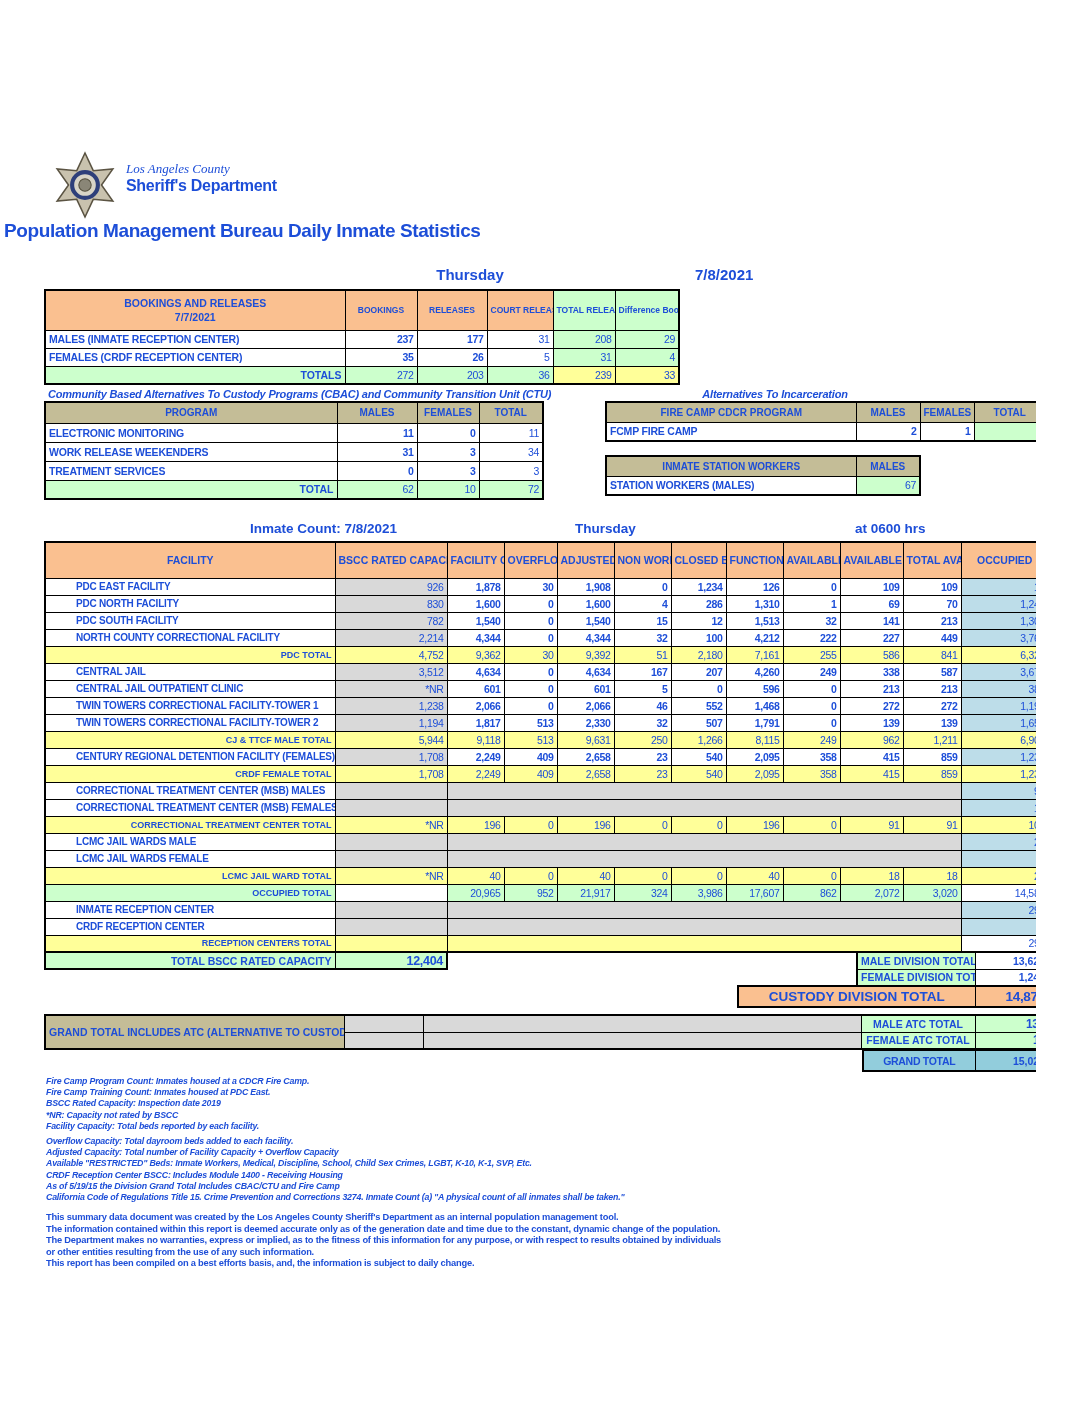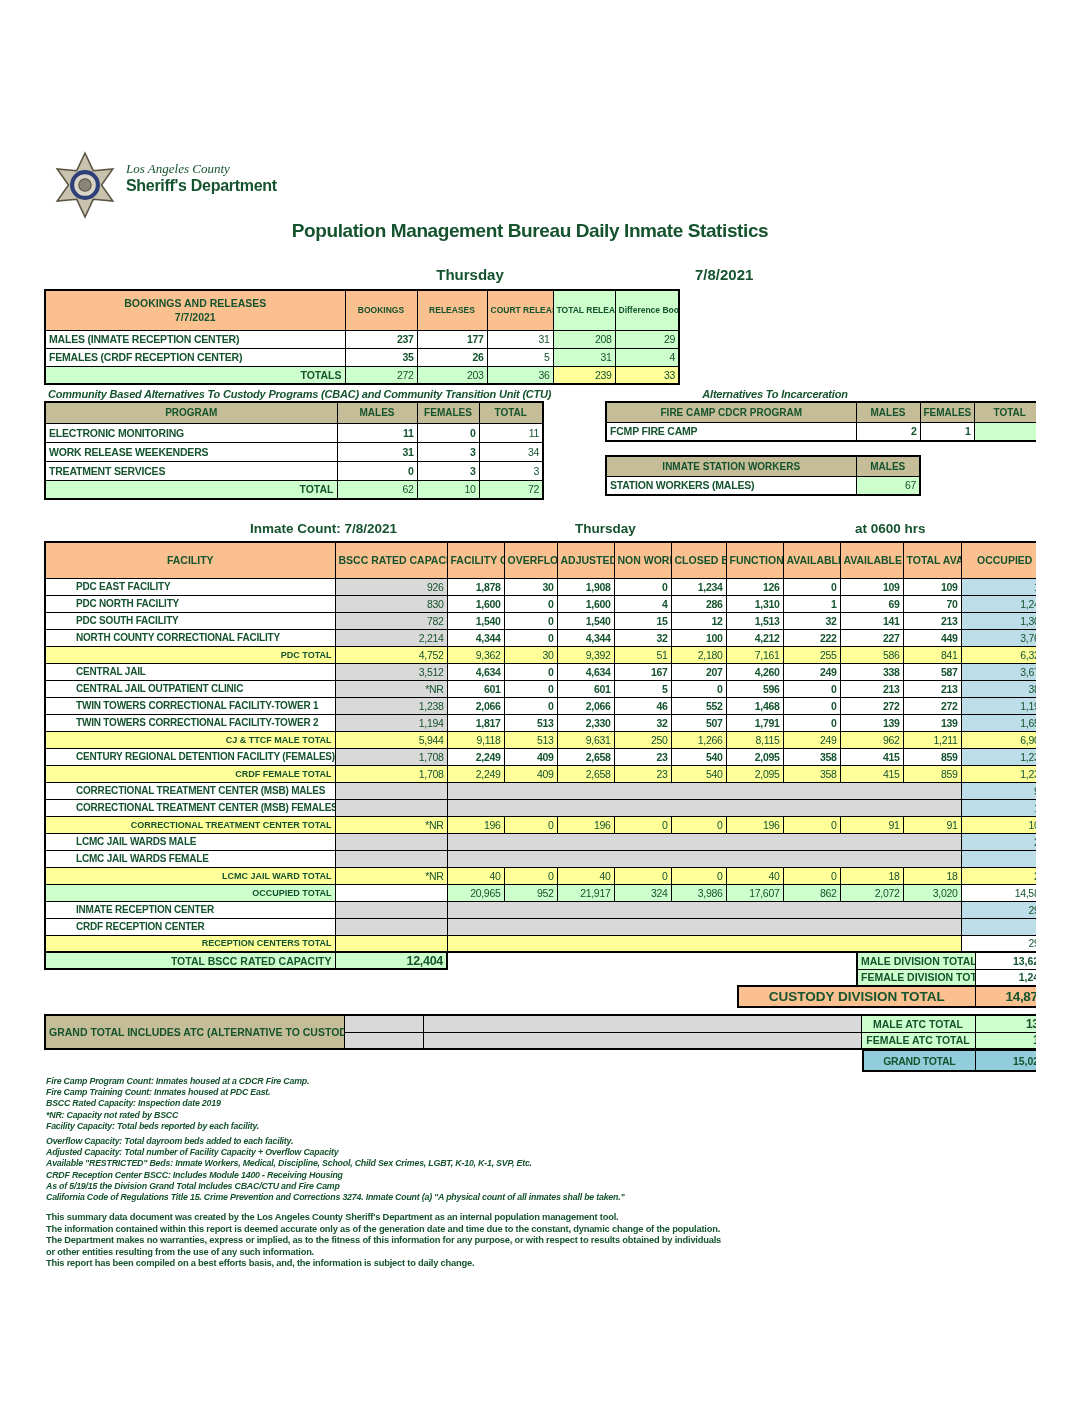--- a/index.html
+++ b/index.html
@@ -7,28 +7,28 @@
     --c-green:#CCFFCC;
     --c-yellow:#FFFF99;
     --c-tan:#C4BD97;
     --c-gray:#D9D9D9;
     --c-blue:#BDDDE9;
     --c-gtblue:#92CDDC;
   }
   *{box-sizing:border-box;}
   html,body{margin:0;padding:0;background:#fff;}
   .page{position:relative;width:1036px;height:1408px;background:#fff;
-        font-family:"Liberation Sans",sans-serif;color:#14532d;overflow:hidden;}
+        font-family:"Liberation Sans",sans-serif;color:#1d4ed8;overflow:hidden;}
 
   
   .logo{position:absolute;left:52px;top:150px;display:flex;align-items:center;}
   .logo-text{margin-left:8px;margin-top:-14px;}
   .lt1{font-family:"Liberation Serif",serif;font-style:italic;font-size:13px;}
   .lt2{font-size:16px;font-weight:bold;letter-spacing:-0.3px;}
-  .title{position:absolute;left:12px;top:220px;width:100%;text-align:center;
+  .title{position:absolute;left:4px;top:220px;width:100%;
          font-size:19px;font-weight:bold;letter-spacing:-0.4px;}
   .day-label{position:absolute;left:380px;top:266px;width:180px;text-align:center;
          font-size:15px;font-weight:bold;}
   .date-label{position:absolute;left:695px;top:266px;font-size:15px;font-weight:bold;}
 
   
   .tbl{border-collapse:collapse;table-layout:fixed;}
   .tbl td{border:1px solid #000;padding:0 3px;overflow:hidden;white-space:nowrap;
           font-size:10.5px;vertical-align:middle;}
   .tbl{border:2px solid #000;}

